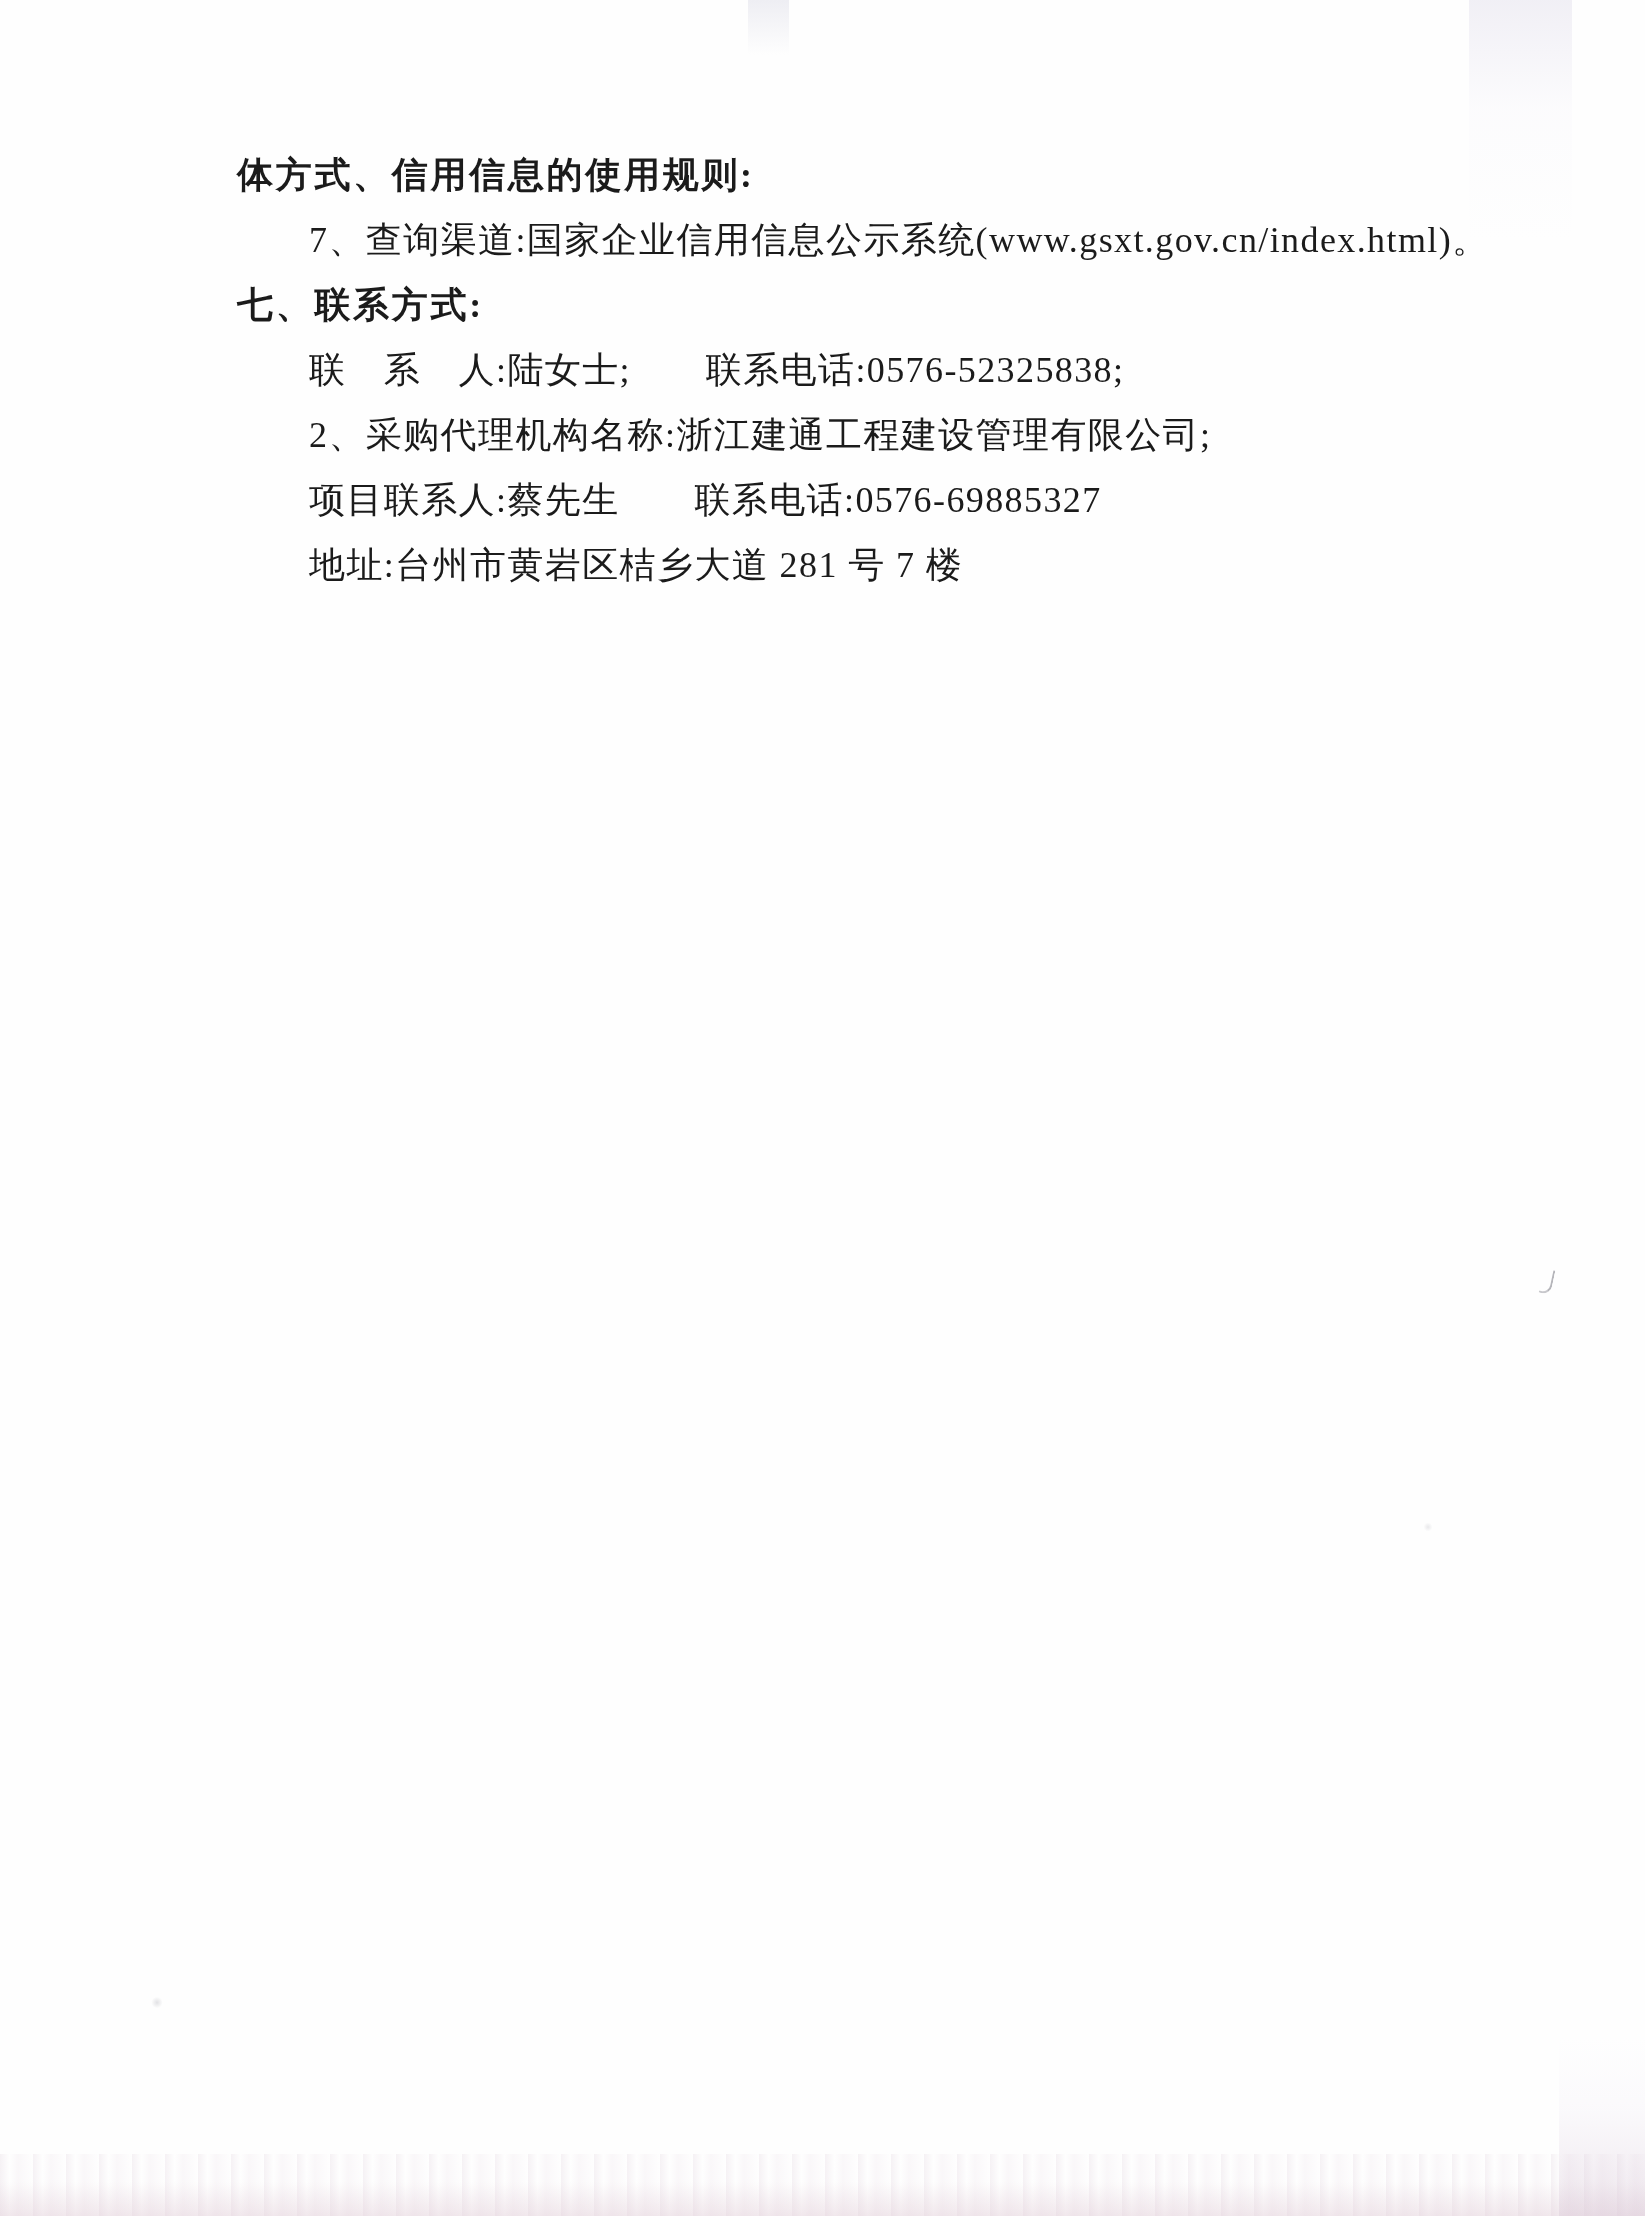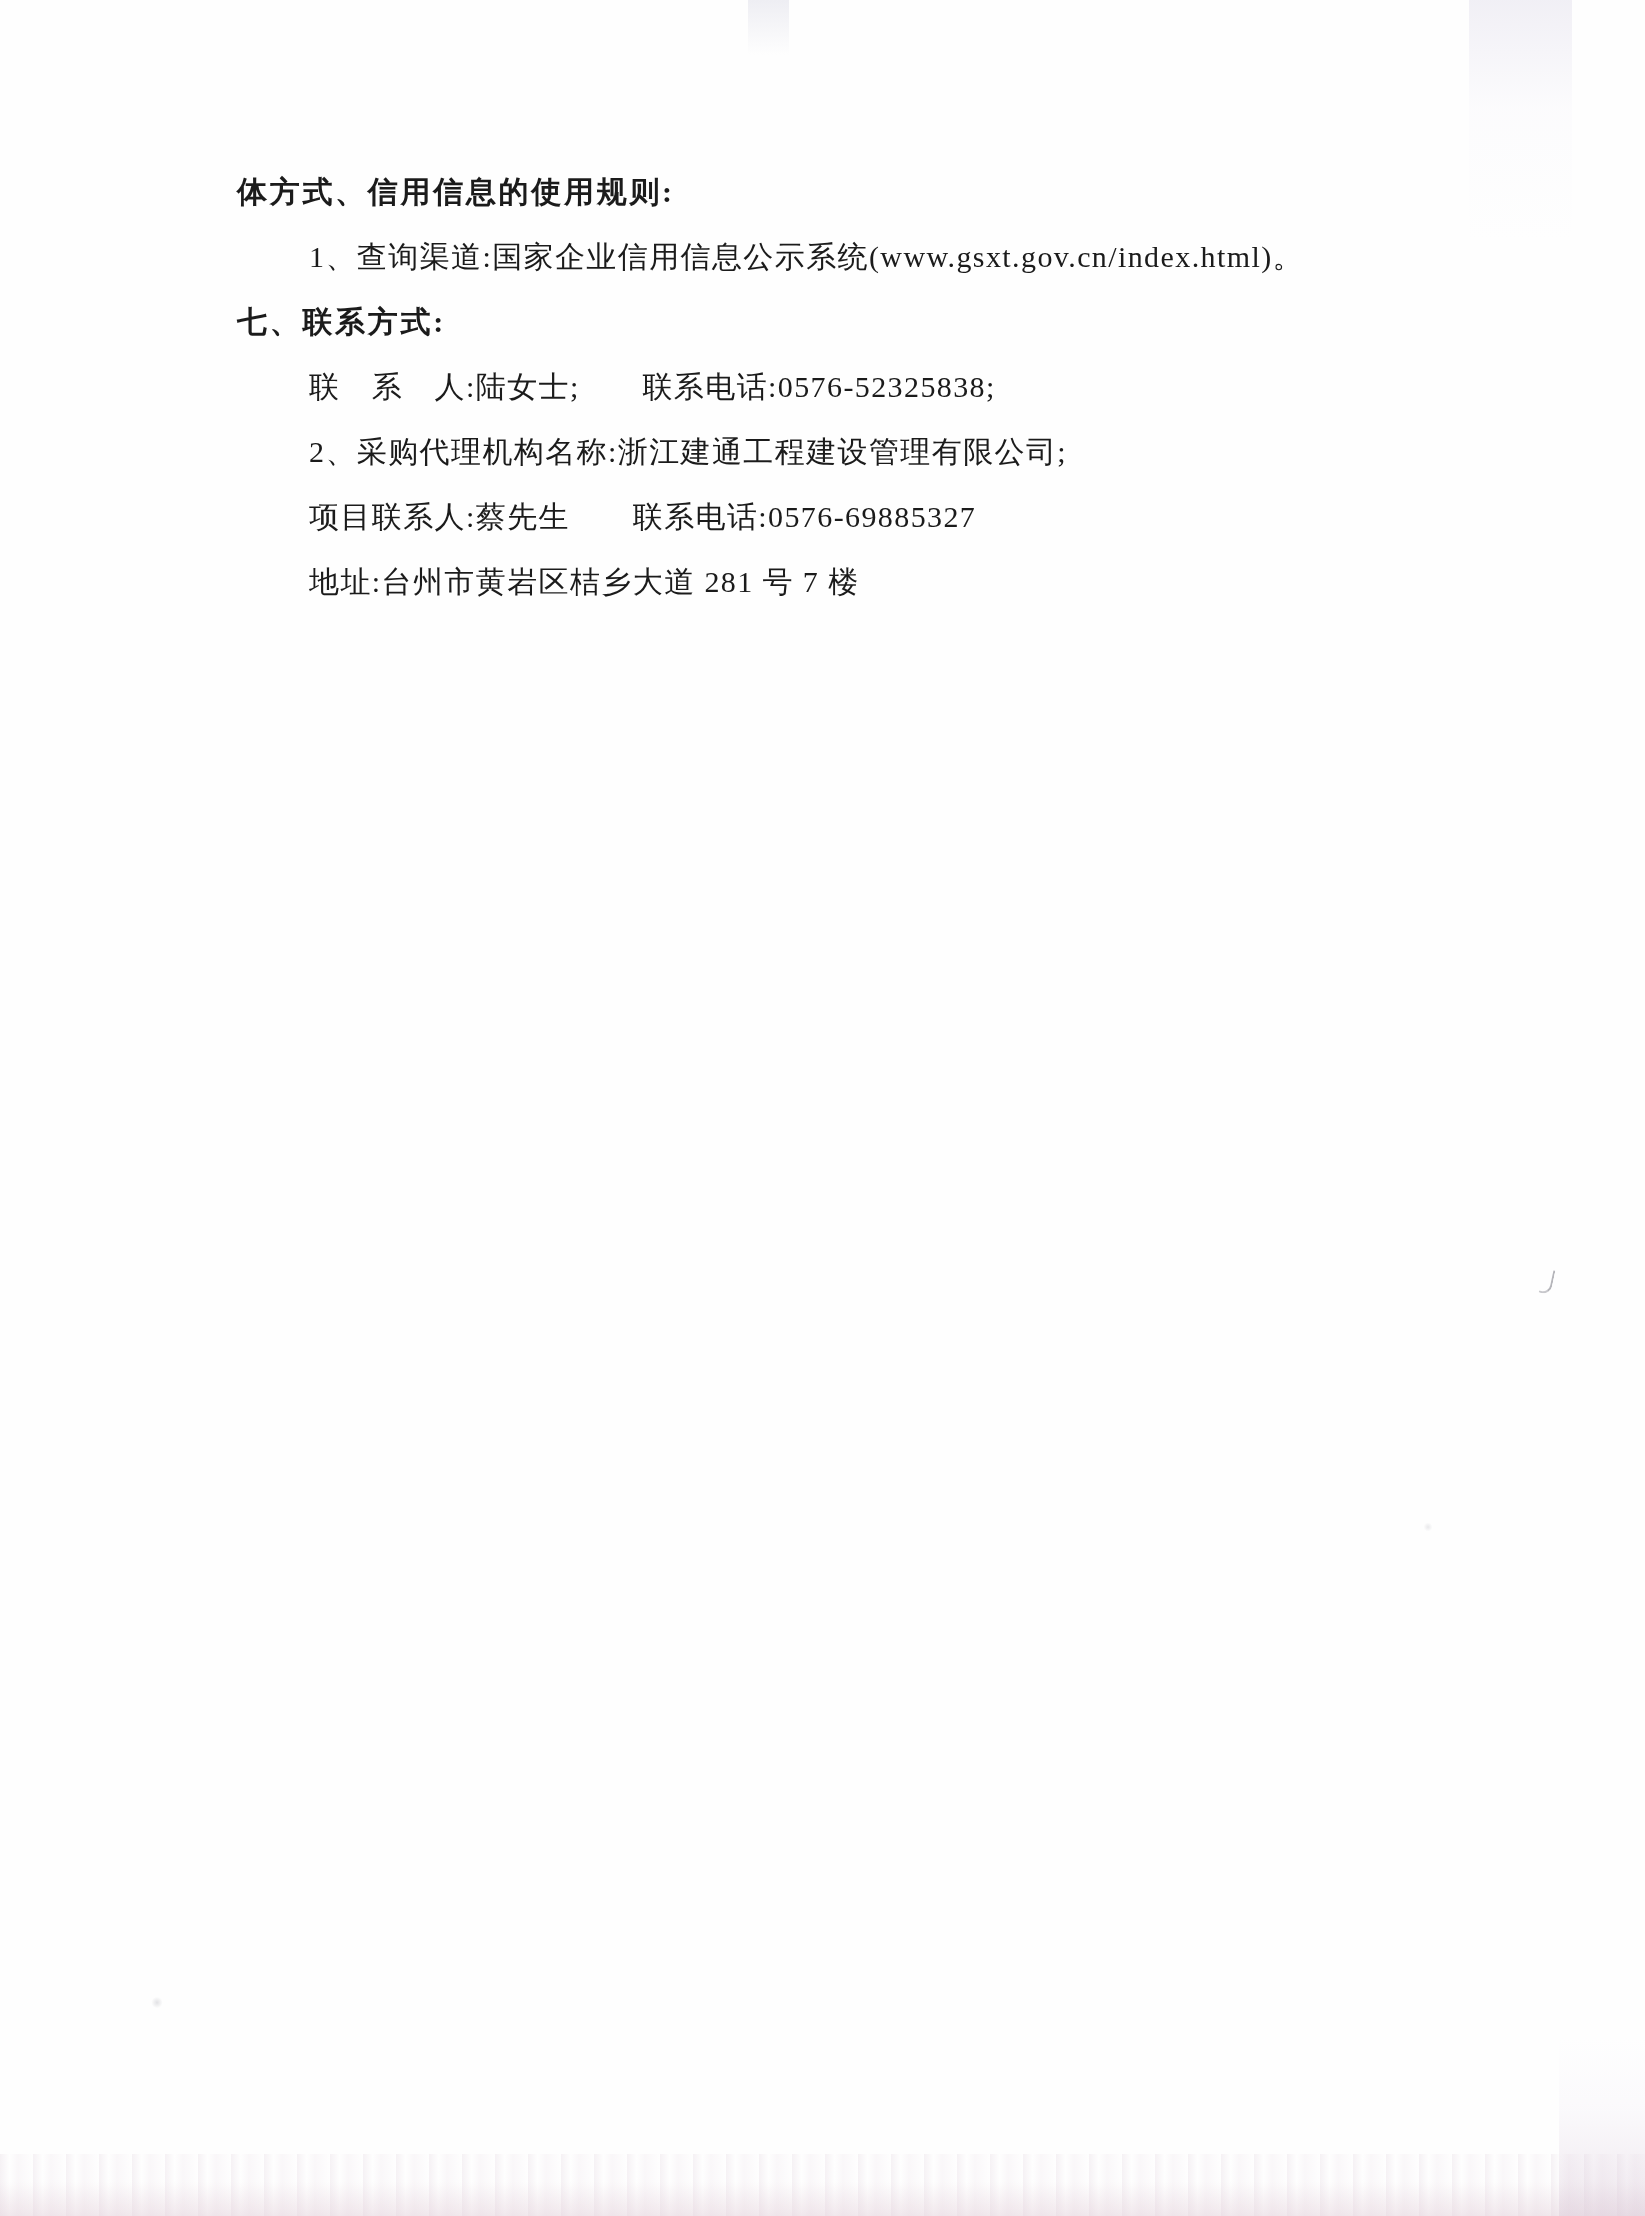--- a/index.html
+++ b/index.html
@@ -12,23 +12,23 @@
     width: 1645px;
     height: 2216px;
     background: #fefefe;
     font-family: "Liberation Serif", serif;
     color: #1b1b1b;
     overflow: hidden;
   }
   .content {
     position: absolute;
     left: 237px;
-    top: 159px;
+    top: 143px;
     width: 1185px;
-    font-size: 30px;
+    font-size: 36px;
     line-height: 65px;
     letter-spacing: 1.4px;
   }
   .content p {
     margin: 0;
   }
   .heading {
     font-weight: bold;
     letter-spacing: 2.7px;
   }
@@ -82,21 +82,21 @@
   }
 </style>
 </head>
 <body>
 
 <div class="page">
 
   <div class="content">
     <p class="heading">体方式、信用信息的使用规则:</p>
 
-    <p class="item">1、查询渠道:国家企业信用信息公示系统(www.gsxt.gov.cn/index.html)。</p>
+    <p class="item">7、查询渠道:国家企业信用信息公示系统(www.gsxt.gov.cn/index.html)。</p>
 
 
 
 
     <p class="heading">七、联系方式:</p>
 
 
     <p class="item">联　系　人:陆女士;　　联系电话:0576-52325838;</p>
 
     <p class="item">2、采购代理机构名称:浙江建通工程建设管理有限公司;</p>

